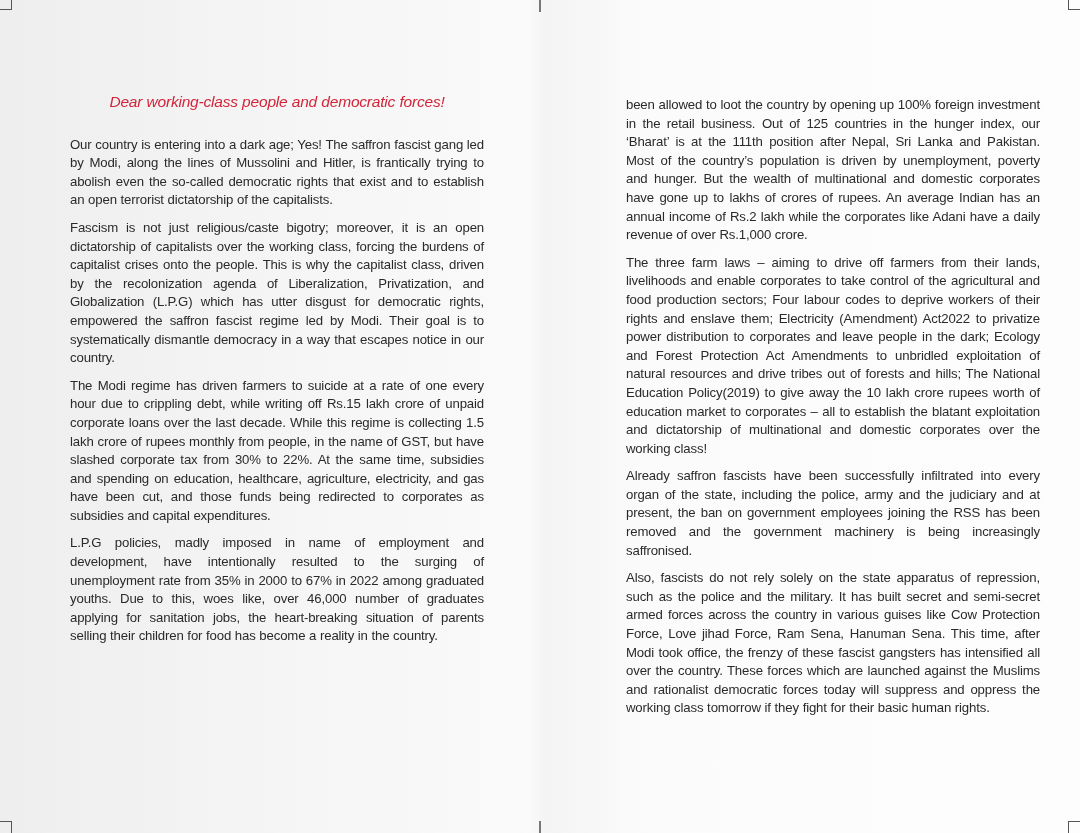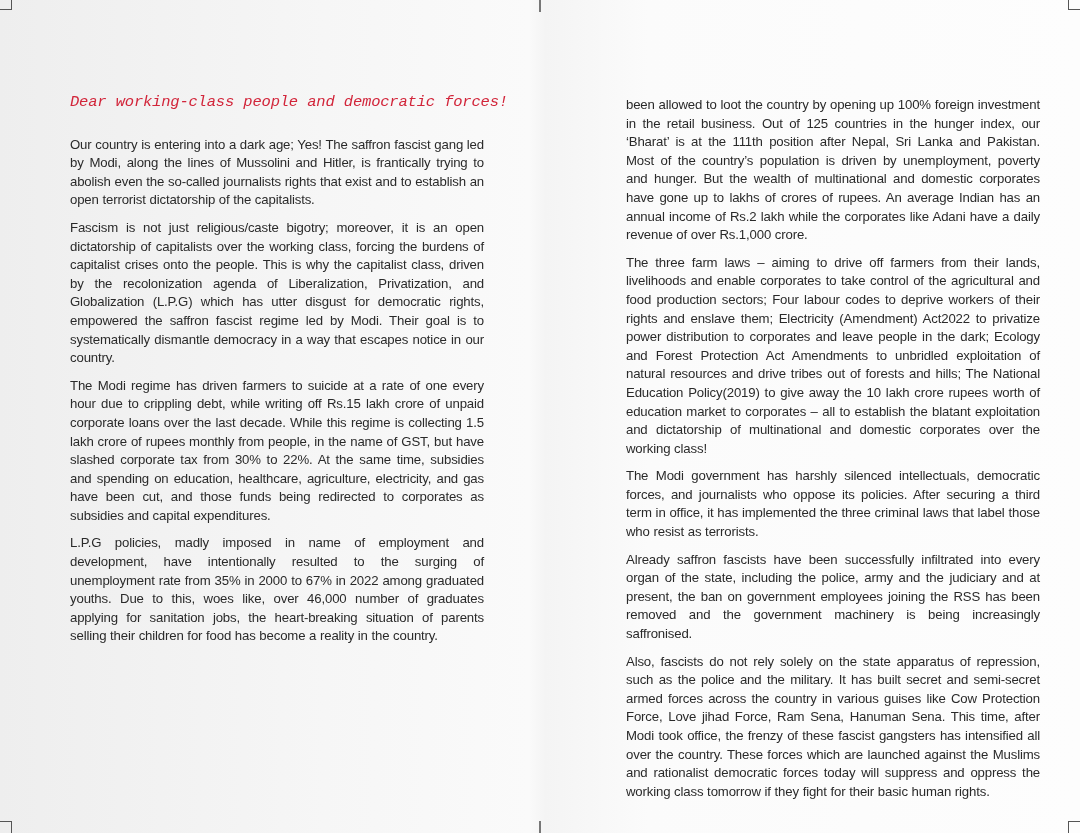--- a/index.html
+++ b/index.html
@@ -34,27 +34,27 @@
       font-size: 13.2px;
       line-height: 18.6px;
       text-align: justify;
       letter-spacing: -0.15px;
       word-spacing: 0.2px;
     }
     .page-left .col { left: 70px; top: 93px; }
     .page-right .col { left: 58px; top: 68px; }
 
     .title {
-      font-family: Liberation Mono, monospace;
+      font-family: Liberation Sans, sans-serif;
       font-style: italic;
       font-size: 15.5px;
       color: #d2253a;
       letter-spacing: -0.2px;
       margin-bottom: 24px;
-      text-align: left;
+      text-align: center;
       white-space: nowrap;
     }
     .para { margin-bottom: 9px; }
 
     .crop {
       position: absolute;
       border-color: #555;
       border-style: solid;
       border-width: 0;
     }
@@ -73,30 +73,29 @@
   <div class="crop crop-tl"></div>
   <div class="crop crop-tr"></div>
   <div class="crop crop-bl"></div>
   <div class="crop crop-br"></div>
   <div class="crop-tm" style="position:absolute;"></div>
   <div class="crop-bm" style="position:absolute;"></div>
 
   <div class="page page-left">
     <div class="col">
       <div class="title">Dear working-class people and democratic forces!</div>
-      <p class="para">Our country is entering into a dark age; Yes! The saffron fascist gang led by Modi, along the lines of Mussolini and Hitler, is frantically trying to abolish even the so-called journalists rights that exist and to establish an open terrorist dictatorship of the capitalists.</p>
+      <p class="para">Our country is entering into a dark age; Yes! The saffron fascist gang led by Modi, along the lines of Mussolini and Hitler, is frantically trying to abolish even the so-called democratic rights that exist and to establish an open terrorist dictatorship of the capitalists.</p>
       <p class="para">Fascism is not just religious/caste bigotry; moreover, it is an open dictatorship of capitalists over the working class, forcing the burdens of capitalist crises onto the people. This is why the capitalist class, driven by the recolonization agenda of Liberalization, Privatization, and Globalization (L.P.G) which has utter disgust for democratic rights, empowered the saffron fascist regime led by Modi. Their goal is to systematically dismantle democracy in a way that escapes notice in our country.</p>
       <p class="para">The Modi regime has driven farmers to suicide at a rate of one every hour due to crippling debt, while writing off Rs.15 lakh crore of unpaid corporate loans over the last decade. While this regime is collecting 1.5 lakh crore of rupees monthly from people, in the name of GST, but have slashed corporate tax from 30% to 22%. At the same time, subsidies and spending on education, healthcare, agriculture, electricity, and gas have been cut, and those funds being redirected to corporates as subsidies and capital expenditures.</p>
       <p class="para">L.P.G policies, madly imposed in name of employment and development, have intentionally resulted to the surging of unemployment rate from 35% in 2000 to 67% in 2022 among graduated youths. Due to this, woes like, over 46,000 number of graduates applying for sanitation jobs, the heart-breaking situation of parents selling their children for food has become a reality in the country.</p>
     </div>
   </div>
 
   <div class="page page-right">
     <div class="col">
       <p class="para">been allowed to loot the country by opening up 100% foreign investment in the retail business. Out of 125 countries in the hunger index, our ‘Bharat’ is at the 111th position after Nepal, Sri Lanka and Pakistan. Most of the country’s population is driven by unemployment, poverty and hunger. But the wealth of multinational and domestic corporates have gone up to lakhs of crores of rupees. An average Indian has an annual income of Rs.2 lakh while the corporates like Adani have a daily revenue of over Rs.1,000 crore.</p>
       <p class="para">The three farm laws – aiming to drive off farmers from their lands, livelihoods and enable corporates to take control of the agricultural and food production sectors; Four labour codes to deprive workers of their rights and enslave them; Electricity (Amendment) Act2022 to privatize power distribution to corporates and leave people in the dark; Ecology and Forest Protection Act Amendments to unbridled exploitation of natural resources and drive tribes out of forests and hills; The National Education Policy(2019) to give away the 10 lakh crore rupees worth of education market to corporates – all to establish the blatant exploitation and dictatorship of multinational and domestic corporates over the working class!</p>
-      <p class="para">The Modi government has harshly silenced intellectuals, democratic forces, and journalists who oppose its policies. After securing a third term in office, it has implemented the three criminal laws that label those who resist as terrorists.</p>
       <p class="para">Already saffron fascists have been successfully infiltrated into every organ of the state, including the police, army and the judiciary and at present, the ban on government employees joining the RSS has been removed and the government machinery is being increasingly saffronised.</p>
       <p class="para">Also, fascists do not rely solely on the state apparatus of repression, such as the police and the military. It has built secret and semi-secret armed forces across the country in various guises like Cow Protection Force, Love jihad Force, Ram Sena, Hanuman Sena. This time, after Modi took office, the frenzy of these fascist gangsters has intensified all over the country. These forces which are launched against the Muslims and rationalist democratic forces today will suppress and oppress the working class tomorrow if they fight for their basic human rights.</p>
     </div>
   </div>
 
 </div>
 
 </body></html>

